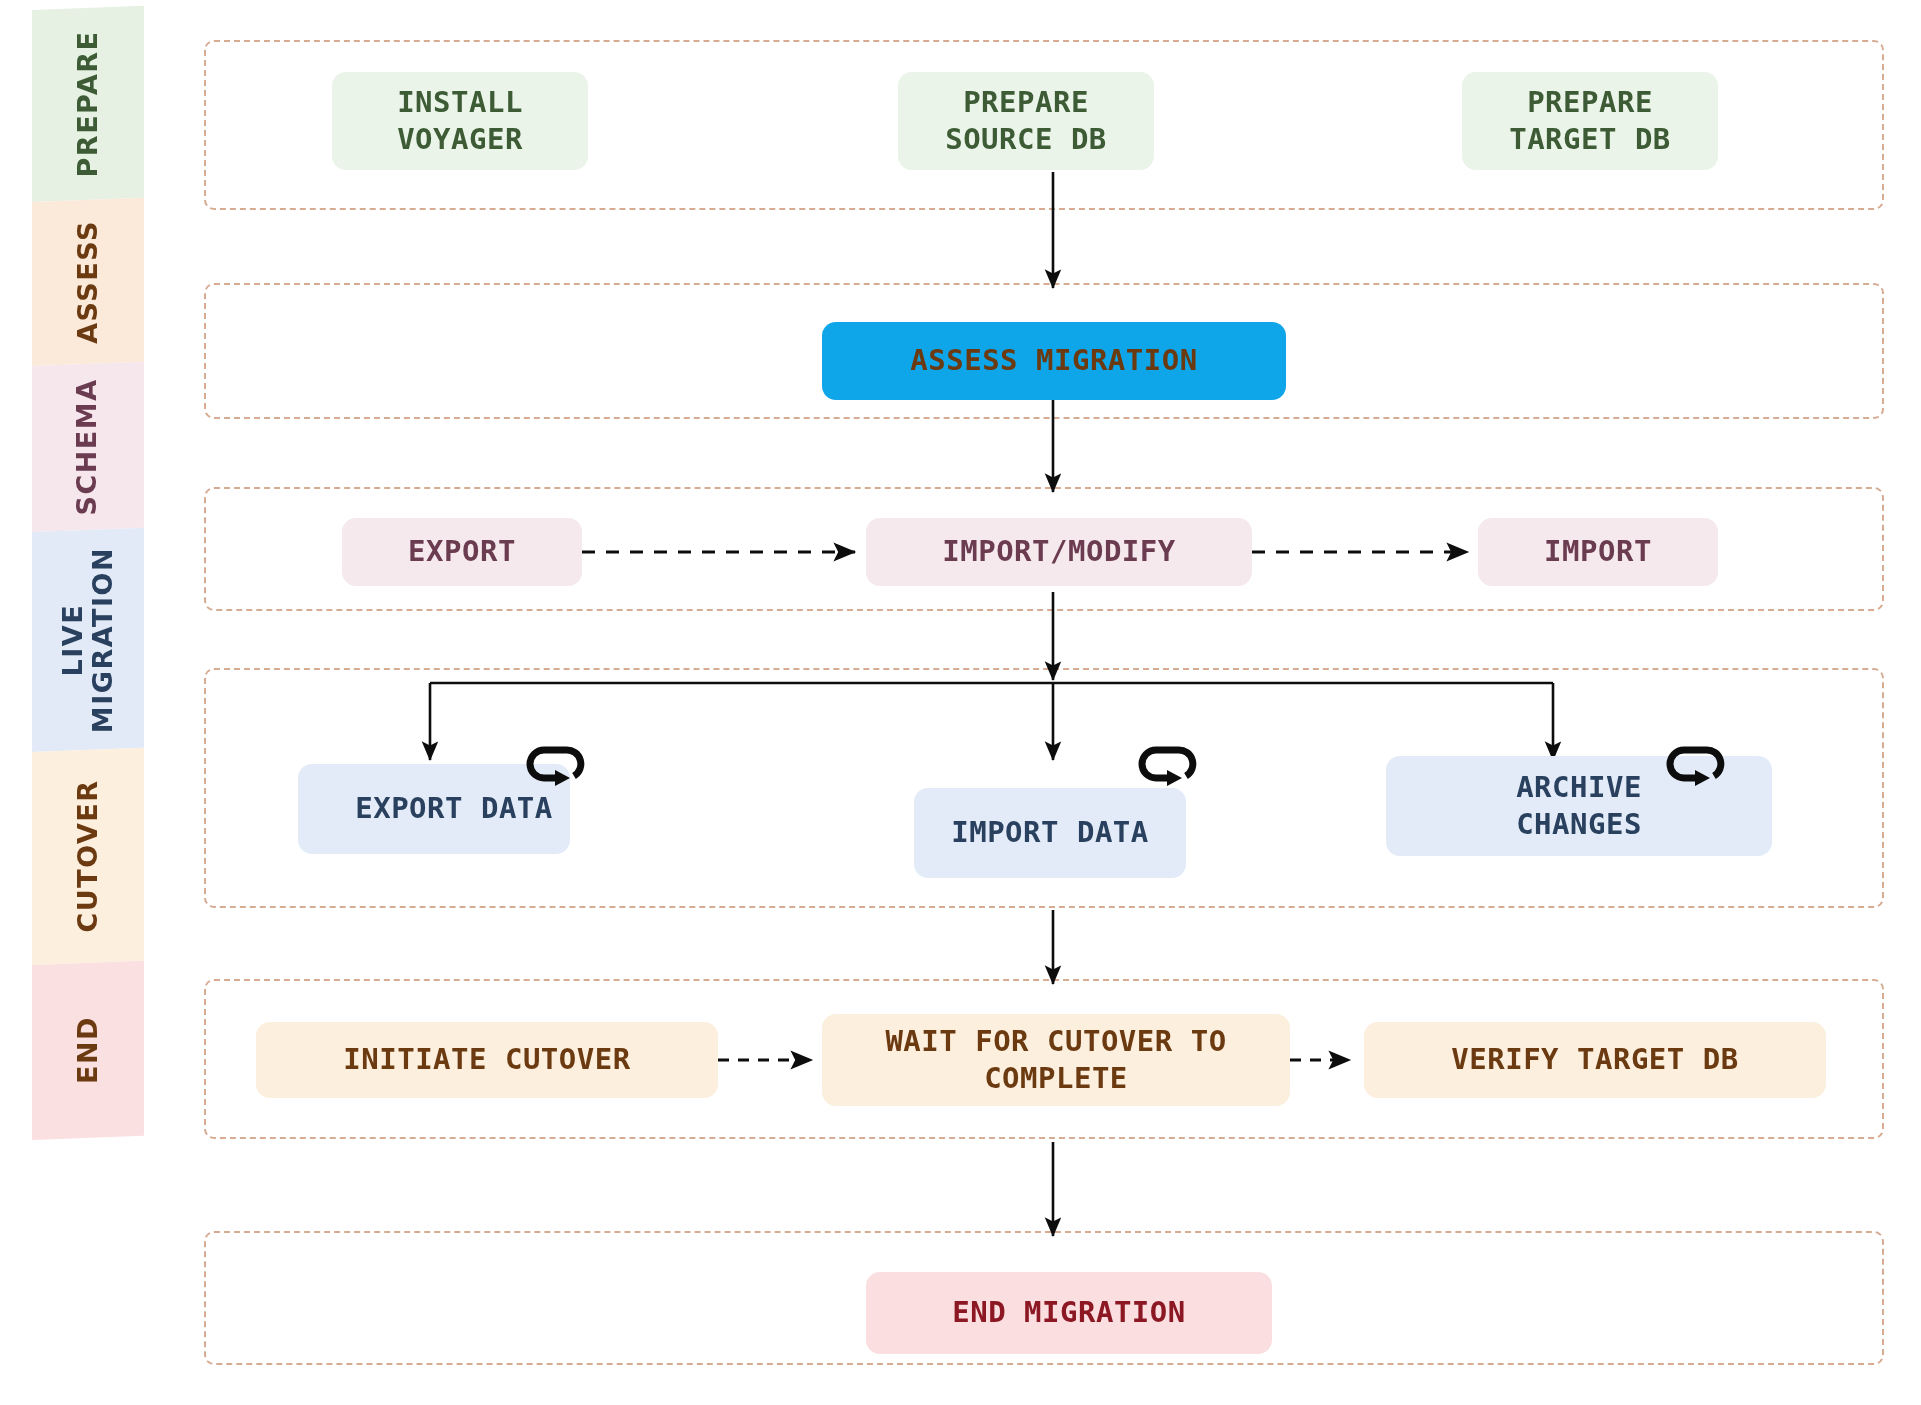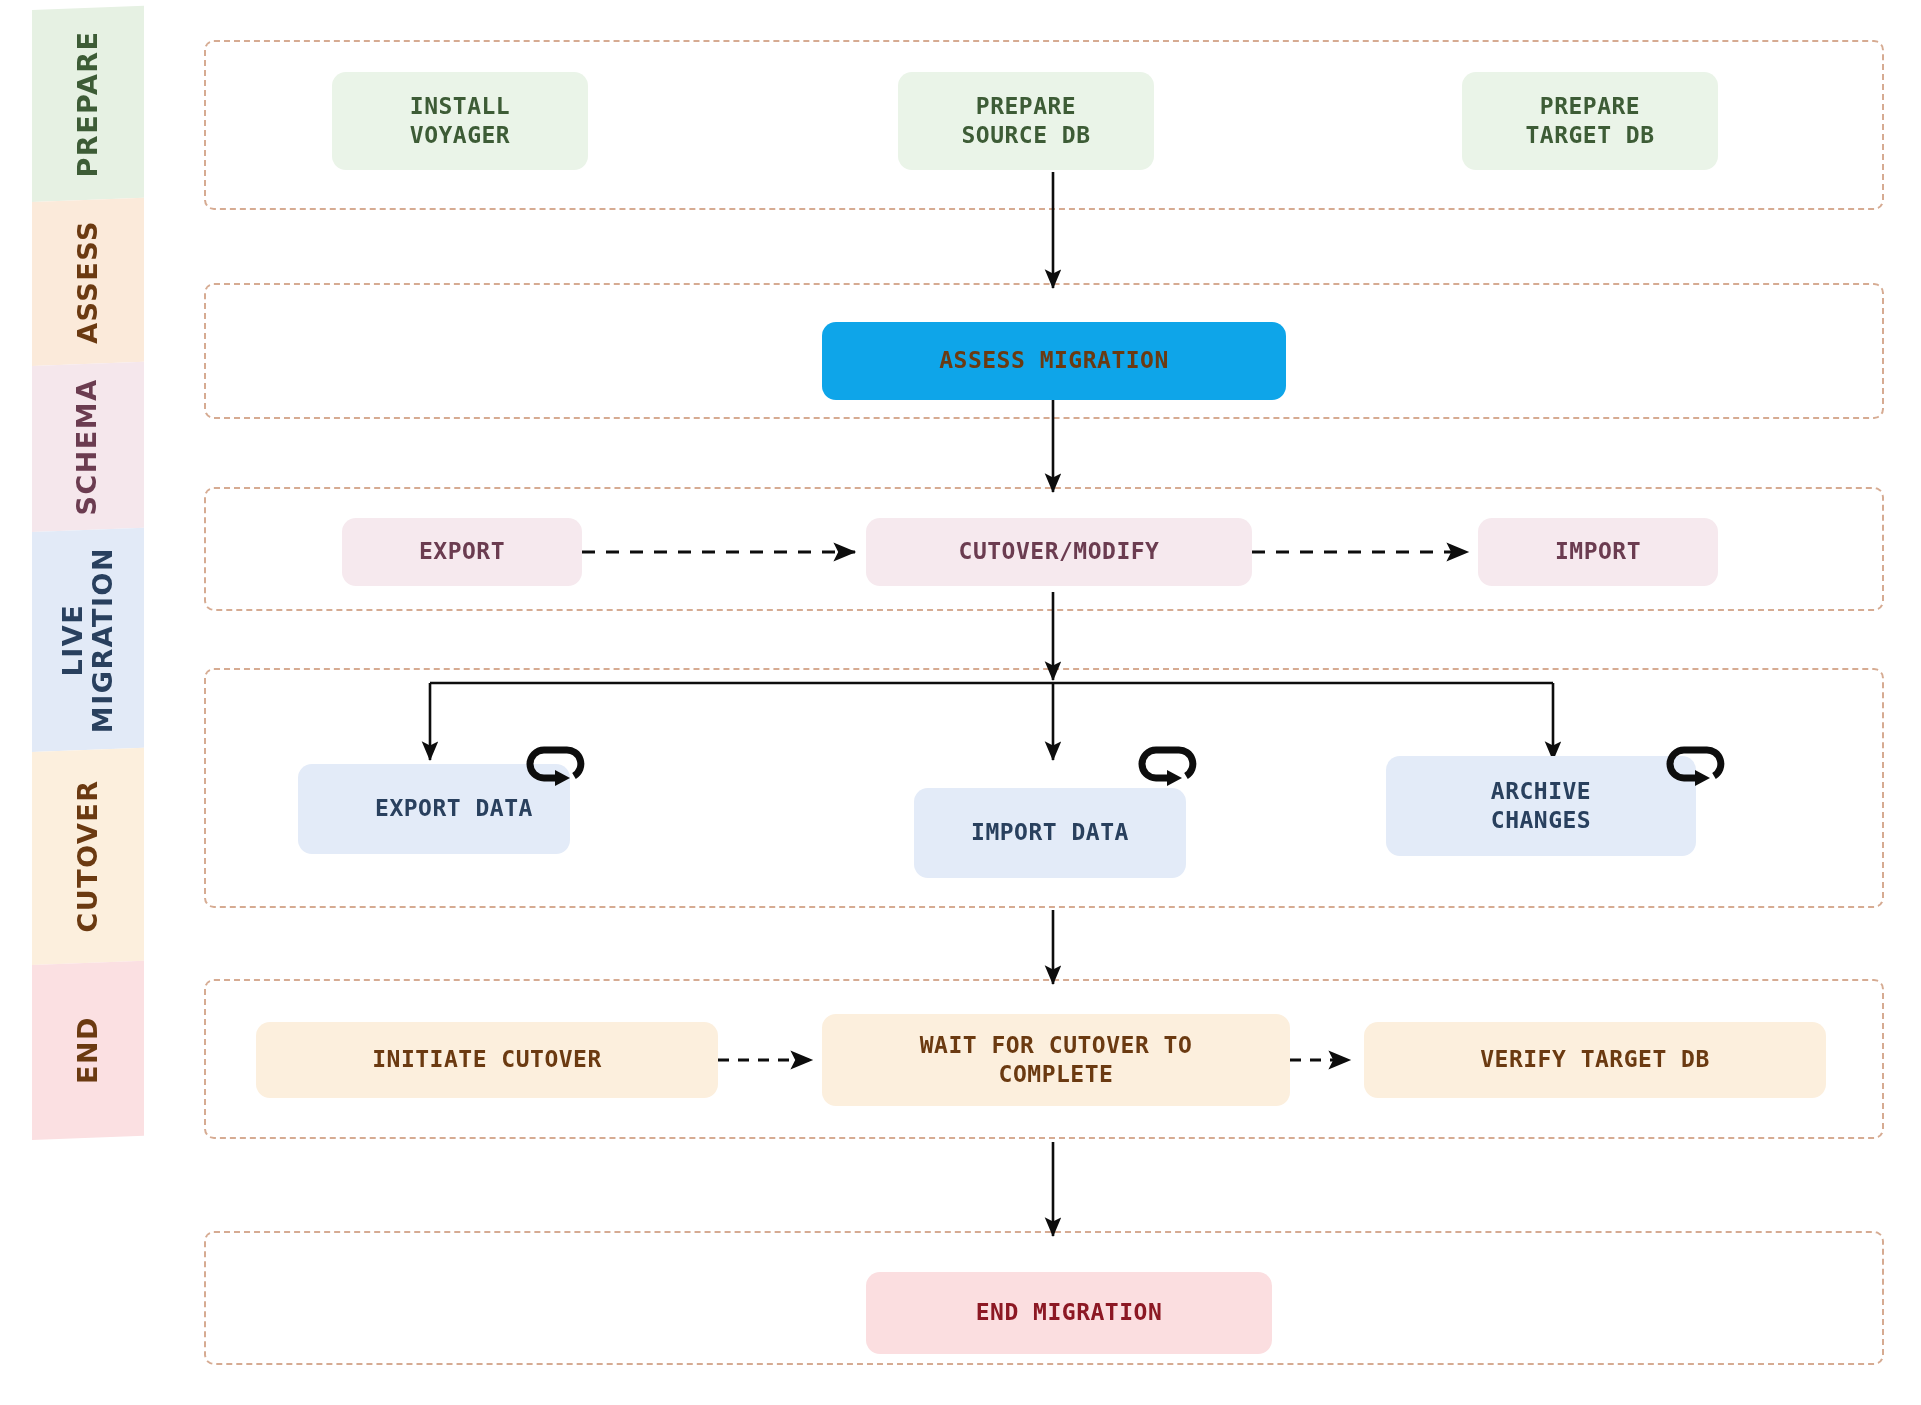--- a/index.html
+++ b/index.html
@@ -62,21 +62,21 @@
   .node {
     position: absolute;
     box-sizing: border-box;
     border-radius: 14px;
     display: flex;
     align-items: center;
     justify-content: center;
     text-align: center;
     font-family: "DejaVu Sans Mono", "Liberation Mono", monospace;
     font-weight: bold;
-    font-size: 23px;
+    font-size: 29px;
     line-height: 1.28;
     letter-spacing: 0.5px;
     white-space: pre-line;
   }
   .n-prepare { background: #eaf4e8; color: #3d5c36; }
   .n-assess  { background: #0ea5e9; color: #6b3a11; }
   .n-schema  { background: #f6e9ee; color: #6b3c50; }
   .n-live    { background: #e3ebf8; color: #29405e; }
   .n-cutover { background: #fcefdd; color: #6b3a11; }
   .n-end     { background: #fbdee0; color: #8c1824; }
@@ -188,33 +188,33 @@
   </div>
 
   <div class="node n-assess" style="left:822px; top:322px; width:464px; height:78px;">
     <span>ASSESS MIGRATION</span>
   </div>
 
   <div class="node n-schema" style="left:342px; top:518px; width:240px; height:68px;">
     <span>EXPORT</span>
   </div>
   <div class="node n-schema" style="left:866px; top:518px; width:386px; height:68px;">
-    <span>CUTOVER/MODIFY</span>
+    <span>IMPORT/MODIFY</span>
   </div>
   <div class="node n-schema" style="left:1478px; top:518px; width:240px; height:68px;">
     <span>IMPORT</span>
   </div>
 
   <div class="node n-live" style="left:298px; top:764px; width:272px; height:90px;padding-left:40px;">
     <span>EXPORT DATA</span>
   </div>
   <div class="node n-live" style="left:914px; top:788px; width:272px; height:90px;">
     <span>IMPORT DATA</span>
   </div>
-  <div class="node n-live" style="left:1386px; top:756px; width:310px; height:100px;justify-content:center;">
+  <div class="node n-live" style="left:1386px; top:756px; width:386px; height:100px;justify-content:center;">
     <span>ARCHIVE
 CHANGES</span>
   </div>
 
   <svg class="loop-icon" style="left:522px; top:730px;" viewBox="0 0 72 60" xmlns="http://www.w3.org/2000/svg">
     <path d="M40,48 L22,48 A14,14 0 0 1 22,20 L44,20 A14,14 0 0 1 52,46" fill="none" stroke="#0d0d0d" stroke-width="7" stroke-linecap="butt"></path>
     <path d="M33,40 L48,48 L33,56 Z" fill="#0d0d0d"></path>
   </svg>
   <svg class="loop-icon" style="left:1134px; top:730px;" viewBox="0 0 72 60" xmlns="http://www.w3.org/2000/svg">
     <path d="M40,48 L22,48 A14,14 0 0 1 22,20 L44,20 A14,14 0 0 1 52,46" fill="none" stroke="#0d0d0d" stroke-width="7" stroke-linecap="butt"></path>

